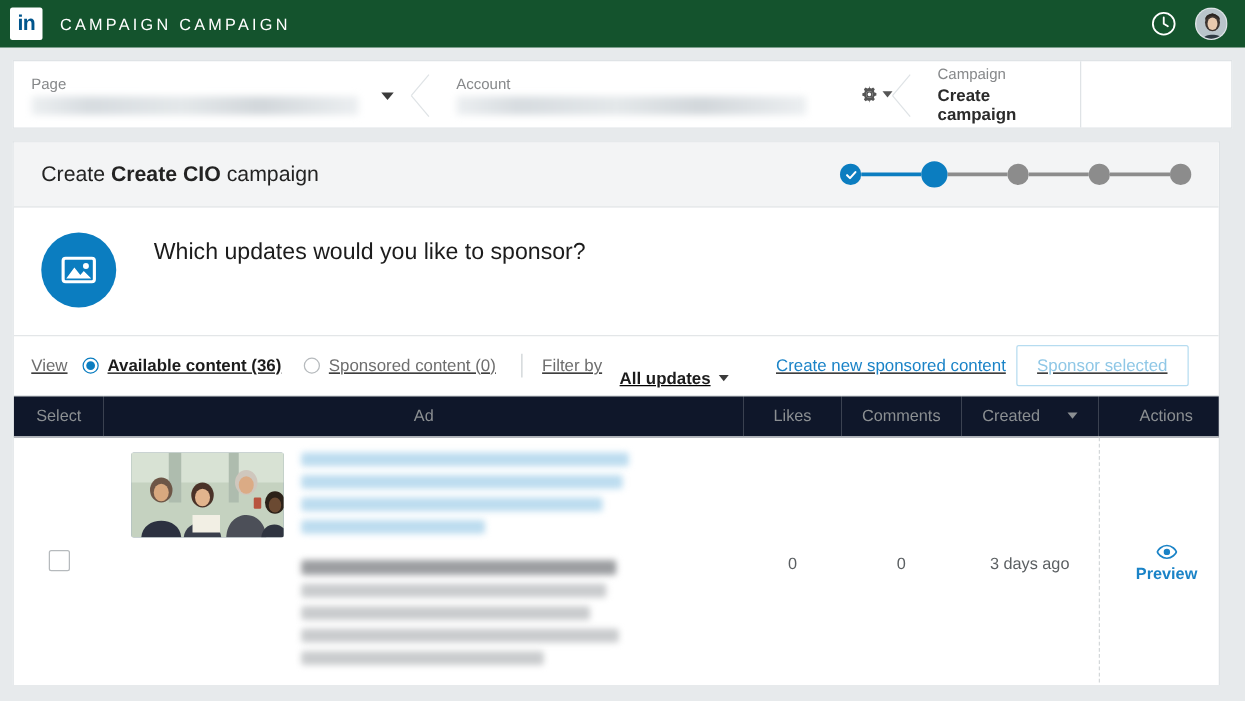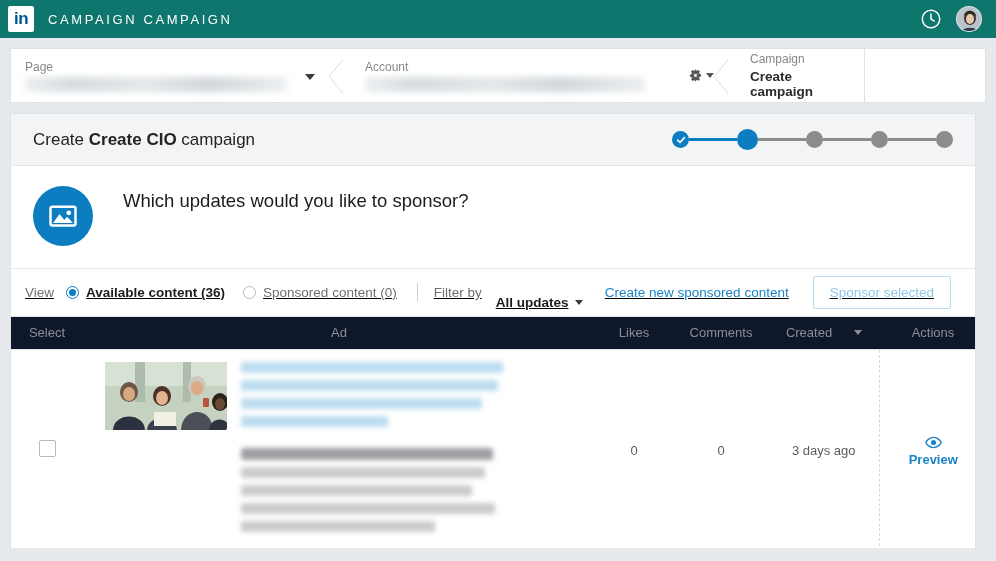--- a/index.html
+++ b/index.html
@@ -6,21 +6,21 @@
   html, body {
     width: 996px; height: 561px;
     font-family: "Liberation Sans", sans-serif;
     background: #e7eaec;
     overflow: hidden;
   }
 
   
   .appbar {
     height: 38px;
-    background: #0f766e;
+    background: #14532d;
     display: flex;
     align-items: center;
     padding: 0 14px 0 8px;
   }
   .li-logo {
     width: 26px; height: 26px;
     background: #ffffff;
     color: #00558c;
     border-radius: 2px;
     font-weight: bold;
@@ -176,21 +176,21 @@
   .opt-on  { color: #1c1c1c; font-weight: bold; }
   .opt-off { color: #6e6e6e; }
   .divider-v { width: 1px; height: 19px; background: #ccd1d4; margin: 0 16px 0 2px; }
   .filter-label { color: #6e6e6e; margin-right: 14px; }
   .filter-value { color: #1c1c1c; font-weight: bold; display: flex; align-items: center; gap: 7px; cursor: pointer; margin-top: 20px; }
   .caret-sm {
     width: 0; height: 0;
     border-left: 4px solid transparent; border-right: 4px solid transparent;
     border-top: 5px solid #3b3b3b;
   }
-  .tb-right { margin-left: auto; display: flex; align-items: center; gap: 24px; }
+  .tb-right { margin-left: auto; display: flex; align-items: center; gap: 8px; }
   .link-blue { color: #1a83c7; font-size: 13.5px; cursor: pointer; }
   .btn-disabled {
     border: 1px solid #b6dcf0;
     color: #8fc7e6;
     background: #ffffff;
     font-size: 13.5px;
     padding: 8px 16px;
     border-radius: 2px;
     cursor: default;
   }

